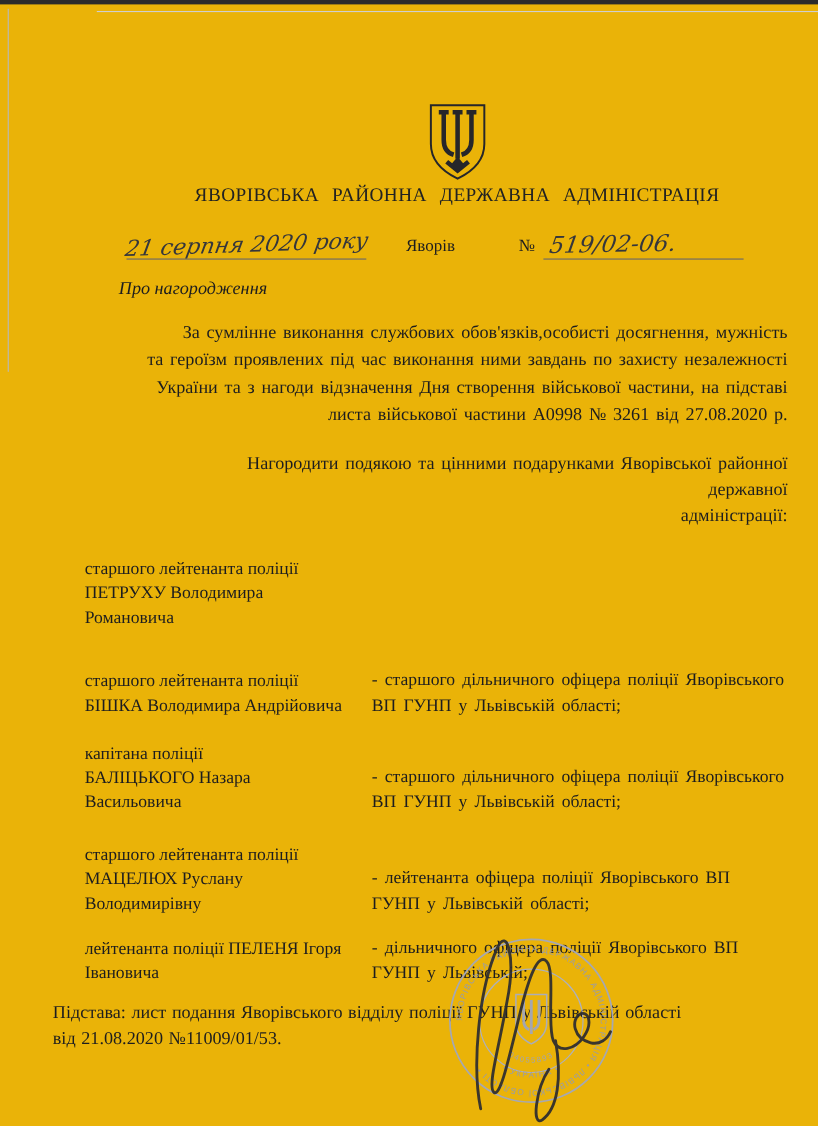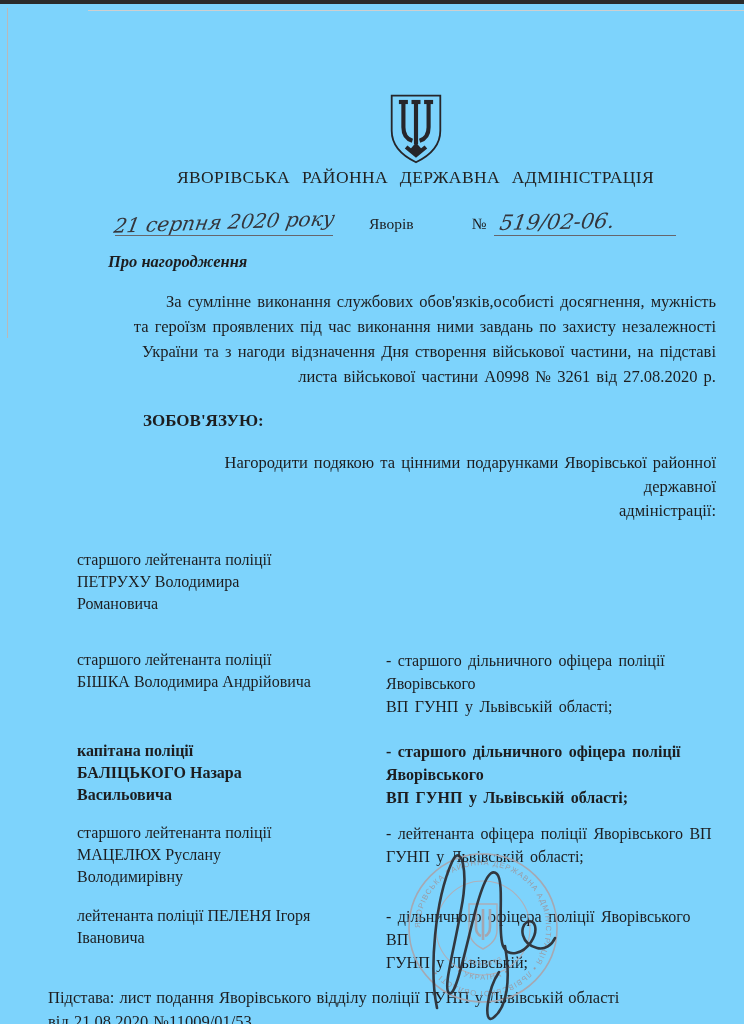--- a/index.html
+++ b/index.html
@@ -1,17 +1,17 @@
 <!DOCTYPE html>
 <html><head>
 <meta charset="utf-8">
 <style>
   html,body{margin:0;padding:0;background:#e8e8e8;}
   .page{
-    position:relative;width:744px;height:1024px;background:#7dd3fc;
+    position:relative;width:744px;height:1024px;background:#eab308;
     font-family:"Liberation Serif", serif;color:#1d1d1f;overflow:hidden;
     margin:0 auto;
   }
   .top-border{position:absolute;top:0;left:0;width:744px;height:4px;background:#2b2b2b;}
   .top-border-2{position:absolute;top:10px;left:88px;right:0;height:1px;background:#cfcfcf;}
   .left-border{position:absolute;top:8px;left:7px;width:1px;height:330px;background:#b9b9b9;}
   .content{position:absolute;top:0;left:0;right:0;bottom:0;padding:0 28px 0 63px;}
 
   .header-block{text-align:center;transform:translateX(26px);}
   .emblem-wrap{margin-top:93px;height:72px;}
@@ -20,34 +20,34 @@
 
   .date-row{display:flex;align-items:flex-end;margin-top:14px;height:34px;}
   .hw{font-family:"DejaVu Serif", serif;font-style:italic;color:#35363c;}
   .date-box{margin-left:52px;width:218px;border-bottom:1px solid #66666c;text-align:center;padding-bottom:1px;}
   .date-box .hw{display:inline-block;font-size:20px;transform:skewX(-12deg) rotate(-2deg);white-space:nowrap;}
   .place{margin-left:36px;font-size:15.5px;padding-bottom:3px;}
   .num-label{margin-left:58px;font-size:15.5px;padding-bottom:3px;}
   .num-box{margin-left:8px;width:182px;border-bottom:1px solid #66666c;padding-bottom:1px;}
   .num-box .hw{display:inline-block;font-size:21px;margin-left:6px;transform:skewX(-10deg) rotate(-1deg);white-space:nowrap;}
 
-  .subject{margin-top:16px;margin-left:45px;font-size:16.5px;font-weight:bold;font-style:italic;}
+  .subject{margin-top:16px;margin-left:45px;font-size:16.5px;font-weight:normal;font-style:italic;}
 
   .para{white-space:pre-line;font-size:16.5px;line-height:25px;word-spacing:2px;text-align:right;}
   .preamble{margin-top:17px;text-indent:97px;}
   .order-heading{margin-top:22px;margin-left:80px;font-size:17px;font-weight:bold;}
   .order-intro{margin-top:20px;margin-left:-15px;text-indent:110px;line-height:24px;}
 
   .awardees{margin-top:26px;margin-left:14px;}
-  .row{display:flex;align-items:flex-start;gap:48px;}
+  .row{display:flex;align-items:flex-end;}
   .row .name{width:255px;flex:0 0 255px;white-space:pre-line;font-size:16px;line-height:22px;}
   .row .pos{flex:1;margin-left:6px;white-space:pre-line;font-size:16px;line-height:23px;word-spacing:2.5px;}
   .r1{margin-bottom:34px;}
   .r2{margin-bottom:22px;}
-  .r3{margin-bottom:13px;font-weight:bold;}
+  .r3{margin-bottom:26px;}
   .r4{margin-bottom:17px;}
 
   .basis{margin-top:12px;margin-left:-15px;font-size:16.5px;line-height:24px;white-space:pre-line;word-spacing:1px;}
 
   .stamp-svg{position:absolute;left:403px;top:848px;}
   .sign-svg{position:absolute;left:395px;top:840px;}
 </style>
 </head>
 <body>
 
@@ -88,21 +88,20 @@
       </div>
     </div>
 
     <div class="subject">Про нагородження</div>
 
     <div class="para preamble">За сумлінне виконання службових обов'язків,особисті досягнення, мужність
 та героїзм проявлених під час виконання ними завдань по захисту незалежності
 України та з нагоди відзначення Дня створення військової частини, на підставі
 листа військової частини А0998 № 3261 від 27.08.2020 р.</div>
 
-    <div class="order-heading">ЗОБОВ'ЯЗУЮ:</div>
 
     <div class="para order-intro">Нагородити подякою та цінними подарунками Яворівської районної державної
 адміністрації:</div>
 
     <div class="awardees">
       <div class="row r1">
         <div class="name">старшого лейтенанта поліції
 ПЕТРУХУ Володимира
 Романовича</div>
       </div>

